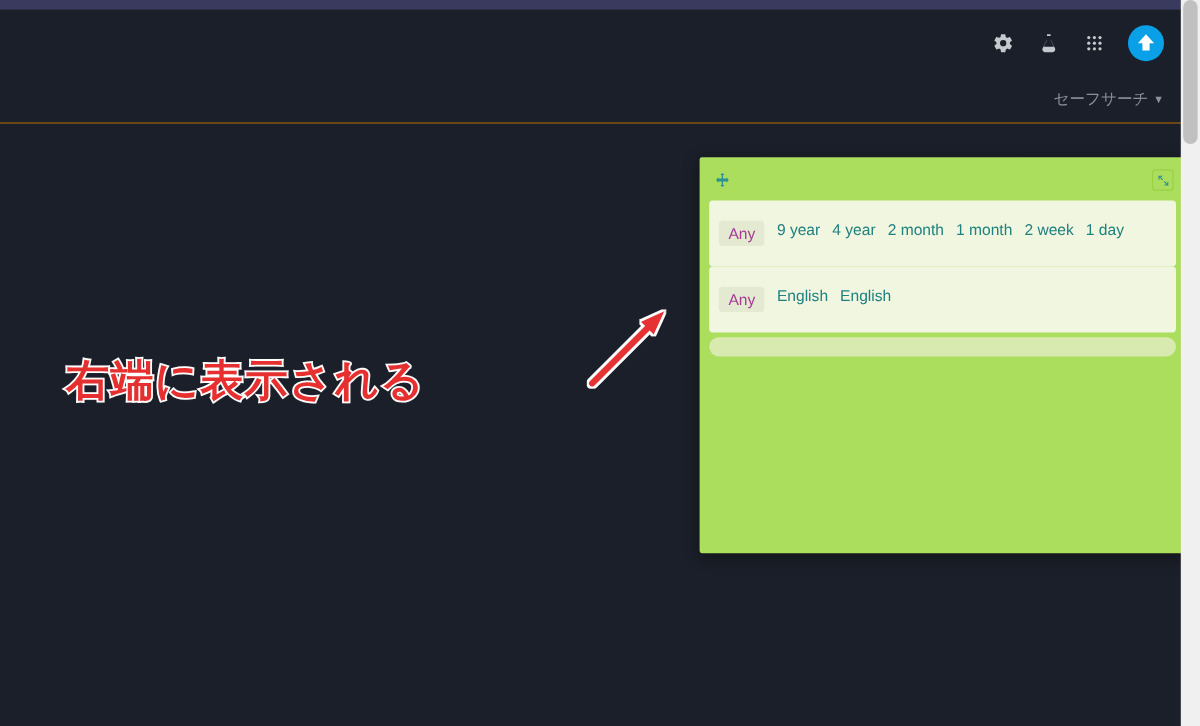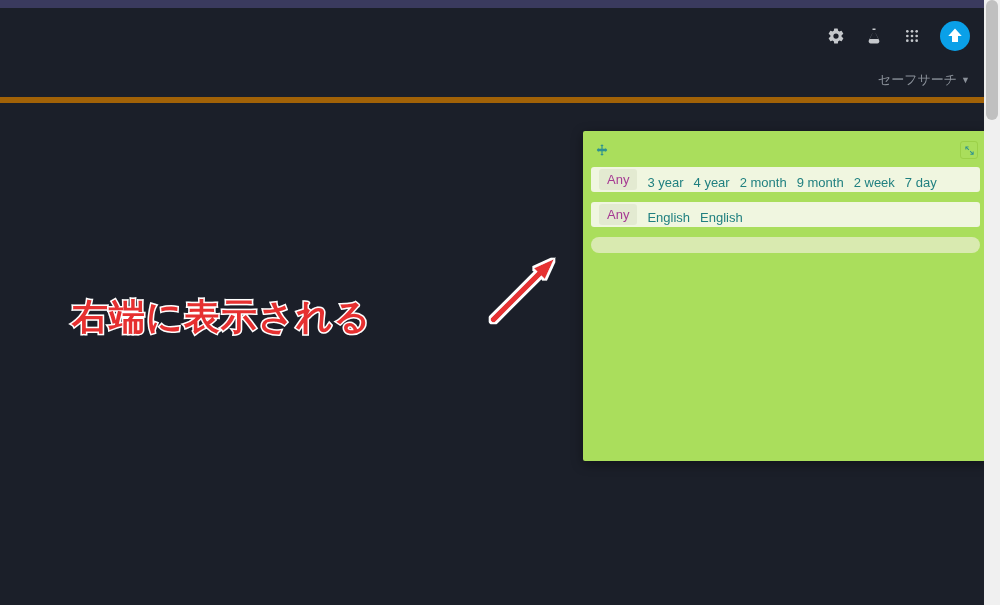--- a/index.html
+++ b/index.html
@@ -31,21 +31,21 @@
     .avatar {
       width: 30px; height: 30px; border-radius: 50%;
       background: #0aa0e8;
       display: flex; align-items: center; justify-content: center;
       color: #fff; cursor: pointer;
     }
     .subheader {
       height: 40px;
       display: flex; justify-content: flex-end; align-items: center;
       padding-right: 30px;
-      border-bottom: 6px solid #a16207;
+      border-bottom: 1px solid #a16207;
     }
     .safesearch {
       color: #8b919a; font-size: 13px;
       display: flex; align-items: center; gap: 4px; cursor: pointer;
     }
     .safesearch .caret {
       font-size: 9px; color: #8b919a;
     }
     .content {
       position: relative;
@@ -73,24 +73,23 @@
     .expand-btn {
       width: 18px; height: 18px; border-radius: 3px;
       background: #aade5c;
       display:flex; align-items:center; justify-content:center;
       color: #2d9090; font-size: 11px; cursor: pointer;
       border: 1px solid #9bd048;
     }
     .filter-row {
       background: #f0f6e0;
       border-radius: 3px;
-      padding: 2px 8px;
-      margin-bottom: 10px;
+      padding: 17px 8px;
       display: flex; flex-wrap: wrap; gap: 10px;
-      align-items: flex-end;
+      align-items: flex-start;
       font-size: 13px;
     }
     .filter-any {
       background: #e3ead1;
       color: #a63a93;
       padding: 3px 8px;
       border-radius: 3px;
       font-size: 13px;
       cursor: pointer;
     }
@@ -100,21 +99,21 @@
       white-space: nowrap;
     }
     .thin-bar {
       height: 16px;
       background: #d9eab0;
       border-radius: 8px;
       margin-top: 4px;
     }
     .annotation {
       position: absolute;
-      top: 190px; left: 72px;
+      top: 190px; left: 55px;
       font-size: 36px;
       font-weight: 800;
       color: #e63030;
       -webkit-text-stroke: 3px #fff;
       paint-order: stroke fill;
       letter-spacing: 1px;
       white-space: nowrap;
       text-shadow: 0 0 2px #fff;
     }
     .arrow {
@@ -191,26 +190,26 @@
       </span>
       <span class="expand-btn">
         <svg viewBox="0 0 24 24" width="11" height="11" fill="currentColor">
             <path d="M3 3h7v2H6.4l5 5-1.4 1.4-5-5V10H3Zm18 18h-7v-2h3.6l-5-5 1.4-1.4 5 5V14h2Z"></path>
           </svg>
       </span>
     </div>
 
     <div class="filter-row">
       <span class="filter-any">Any</span>
-      <span class="filter-opt">3 year</span>
+      <span class="filter-opt">9 year</span>
       <span class="filter-opt">4 year</span>
       <span class="filter-opt">2 month</span>
-      <span class="filter-opt">9 month</span>
+      <span class="filter-opt">1 month</span>
       <span class="filter-opt">2 week</span>
-      <span class="filter-opt">7 day</span>
+      <span class="filter-opt">1 day</span>
     </div>
 
     <div class="filter-row">
       <span class="filter-any">Any</span>
       <span class="filter-opt">English</span>
       <span class="filter-opt">English</span>
     </div>
 
     <div class="thin-bar"></div>
   </div>

